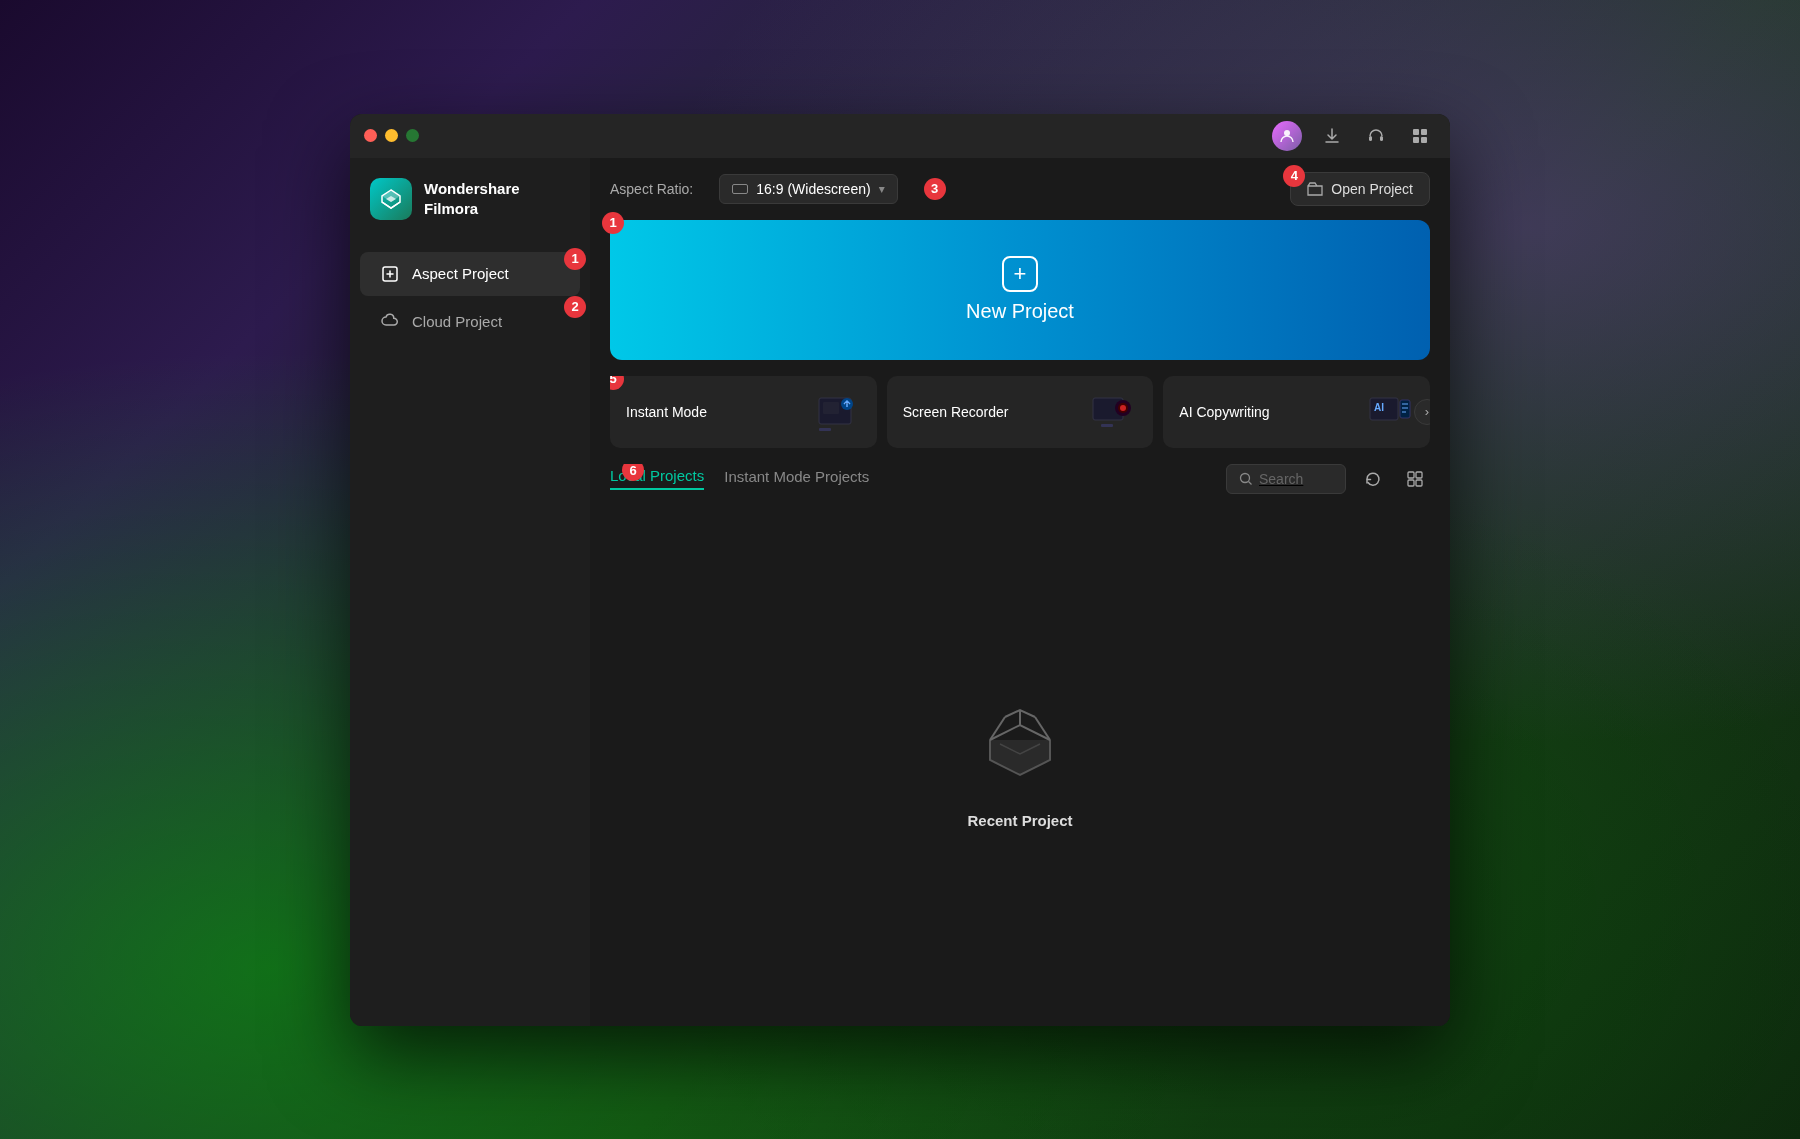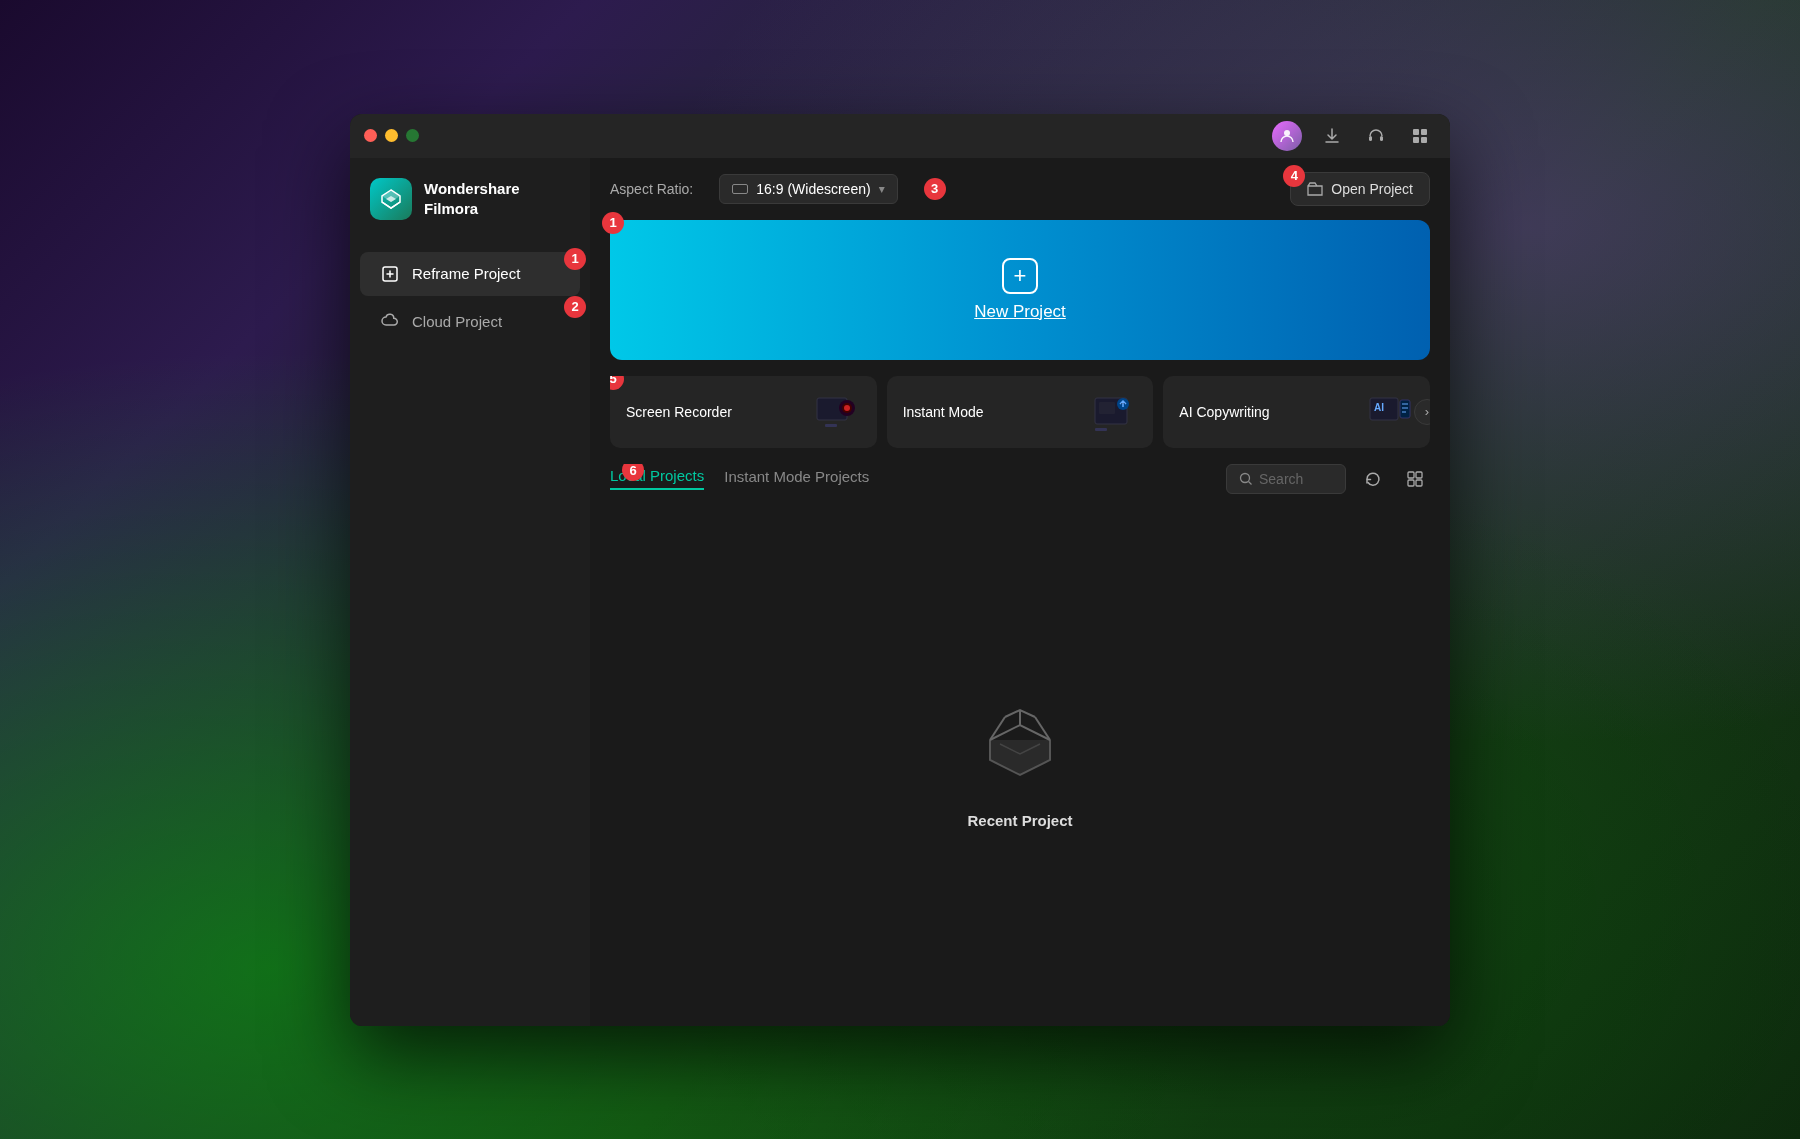--- a/index.html
+++ b/index.html
@@ -270,23 +270,22 @@
       border-radius: 8px;
       display: flex;
       align-items: center;
       justify-content: center;
       color: #fff;
       font-size: 22px;
       position: relative;
     }
     .new-project-label {
       color: #fff;
-      font-size: 17px;
+      font-size: 20px;
       font-weight: 500;
-      text-decoration: underline;
     }
     .np-badge {
       position: absolute;
       top: -8px;
       left: -8px;
     }
 
     
     .feature-cards {
       display: flex;
@@ -381,20 +380,21 @@
     .tabs-badge {
       position: absolute;
       left: 12px;
       top: -8px;
     }
 
     .projects-tools {
       display: flex;
       align-items: flex-start;
       gap: 12px;
+      text-decoration: underline;
     }
     .search-box {
       background: #2a2a2a;
       border: 1px solid #3a3a3a;
       border-radius: 6px;
       padding: 6px 12px;
       color: #aaa;
       font-size: 14px;
       display: flex;
       align-items: center;
@@ -507,21 +507,21 @@
       </div>
 
       <div class="nav-item-wrapper">
         <div class="nav-item active">
           <div class="nav-item-icon">
             <svg width="18" height="18" viewBox="0 0 18 18" fill="none">
               <rect x="2" y="2" width="14" height="14" rx="2" stroke="#fff" stroke-width="1.5" fill="none"></rect>
               <path d="M9 6v6M6 9h6" stroke="#fff" stroke-width="1.5" stroke-linecap="round"></path>
             </svg>
           </div>
-          <span>Reframe Project</span>
+          <span>Aspect Project</span>
           <div class="badge">1</div>
         </div>
       </div>
 
       <div class="nav-item-wrapper">
         <div class="nav-item">
           <div class="nav-item-icon">
             <svg width="18" height="18" viewBox="0 0 18 18" fill="none">
               <path d="M13 12H5a4 4 0 0 1 0-8 4 4 0 0 1 7.8 1.3A3 3 0 0 1 13 12z" stroke="#aaa" stroke-width="1.5" fill="none"></path>
             </svg>
@@ -564,41 +564,41 @@
         <div class="new-project-plus">+</div>
         <div class="new-project-label">New Project</div>
       </div>
 
       <div class="feature-cards" style="position:relative;">
         <div class="cards-badge">
           <div class="red-badge">5</div>
         </div>
 
         <div class="feature-card">
+          <span class="feature-card-label">Instant Mode</span>
+          <div class="feature-card-img">
+            <svg width="48" height="40" viewBox="0 0 48 40">
+              <rect x="8" y="4" width="32" height="26" rx="2" fill="#1a1a2e" stroke="#334"></rect>
+              <rect x="12" y="8" width="16" height="12" rx="1" fill="#223"></rect>
+              <circle cx="36" cy="10" r="6" fill="#004488"></circle>
+              <path d="M33 10l3-3 3 3M36 7v6" stroke="#6af" stroke-width="1.5"></path>
+              <rect x="8" y="34" width="12" height="3" rx="1" fill="#335"></rect>
+            </svg>
+          </div>
+        </div>
+
+        <div class="feature-card">
           <span class="feature-card-label">Screen Recorder</span>
           <div class="feature-card-img">
             <svg width="48" height="40" viewBox="0 0 48 40">
               <rect x="6" y="4" width="30" height="22" rx="2" fill="#1a1a2e" stroke="#334"></rect>
               <circle cx="36" cy="14" r="8" fill="#220022"></circle>
               <circle cx="36" cy="14" r="5" fill="#440000"></circle>
               <circle cx="36" cy="14" r="3" fill="#cc2222"></circle>
               <rect x="14" y="30" width="12" height="3" rx="1" fill="#335"></rect>
-            </svg>
-          </div>
-        </div>
-
-        <div class="feature-card">
-          <span class="feature-card-label">Instant Mode</span>
-          <div class="feature-card-img">
-            <svg width="48" height="40" viewBox="0 0 48 40">
-              <rect x="8" y="4" width="32" height="26" rx="2" fill="#1a1a2e" stroke="#334"></rect>
-              <rect x="12" y="8" width="16" height="12" rx="1" fill="#223"></rect>
-              <circle cx="36" cy="10" r="6" fill="#004488"></circle>
-              <path d="M33 10l3-3 3 3M36 7v6" stroke="#6af" stroke-width="1.5"></path>
-              <rect x="8" y="34" width="12" height="3" rx="1" fill="#335"></rect>
             </svg>
           </div>
         </div>
 
 
         <div class="feature-card">
           <span class="feature-card-label">AI Copywriting</span>
           <div class="feature-card-img">
             <svg width="48" height="40" viewBox="0 0 48 40">
               <rect x="6" y="4" width="28" height="22" rx="2" fill="#1a1a2e" stroke="#334"></rect>

